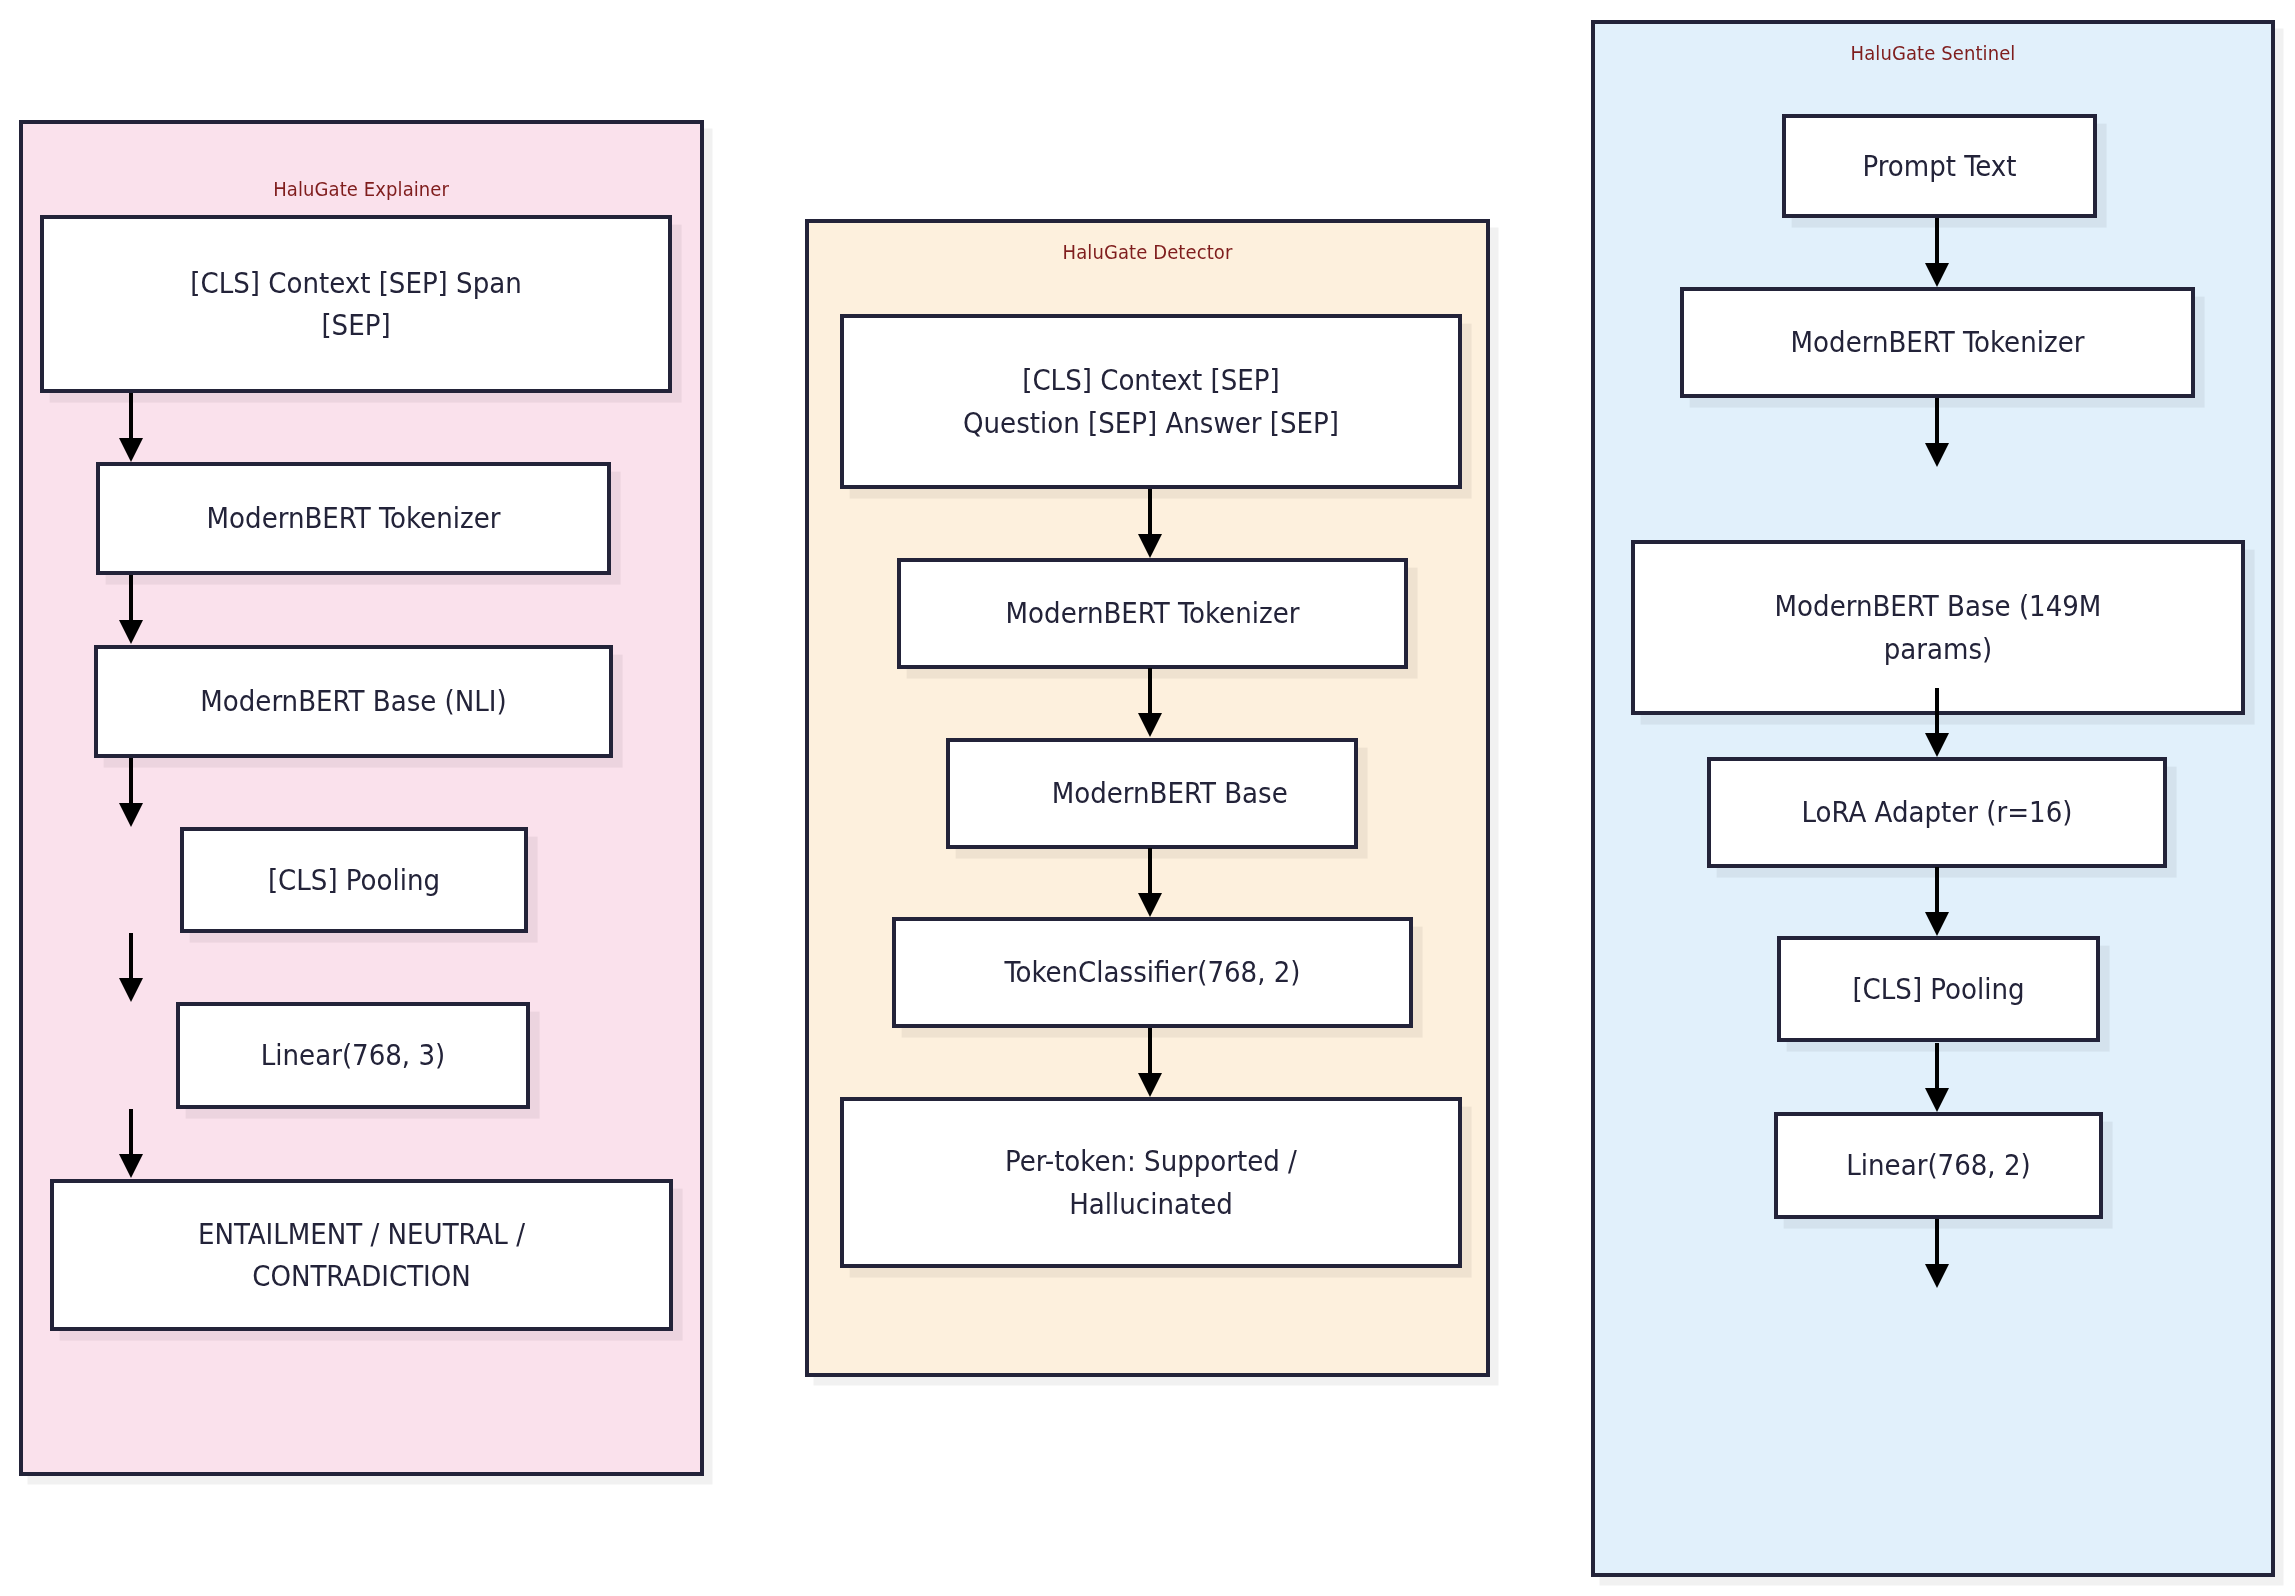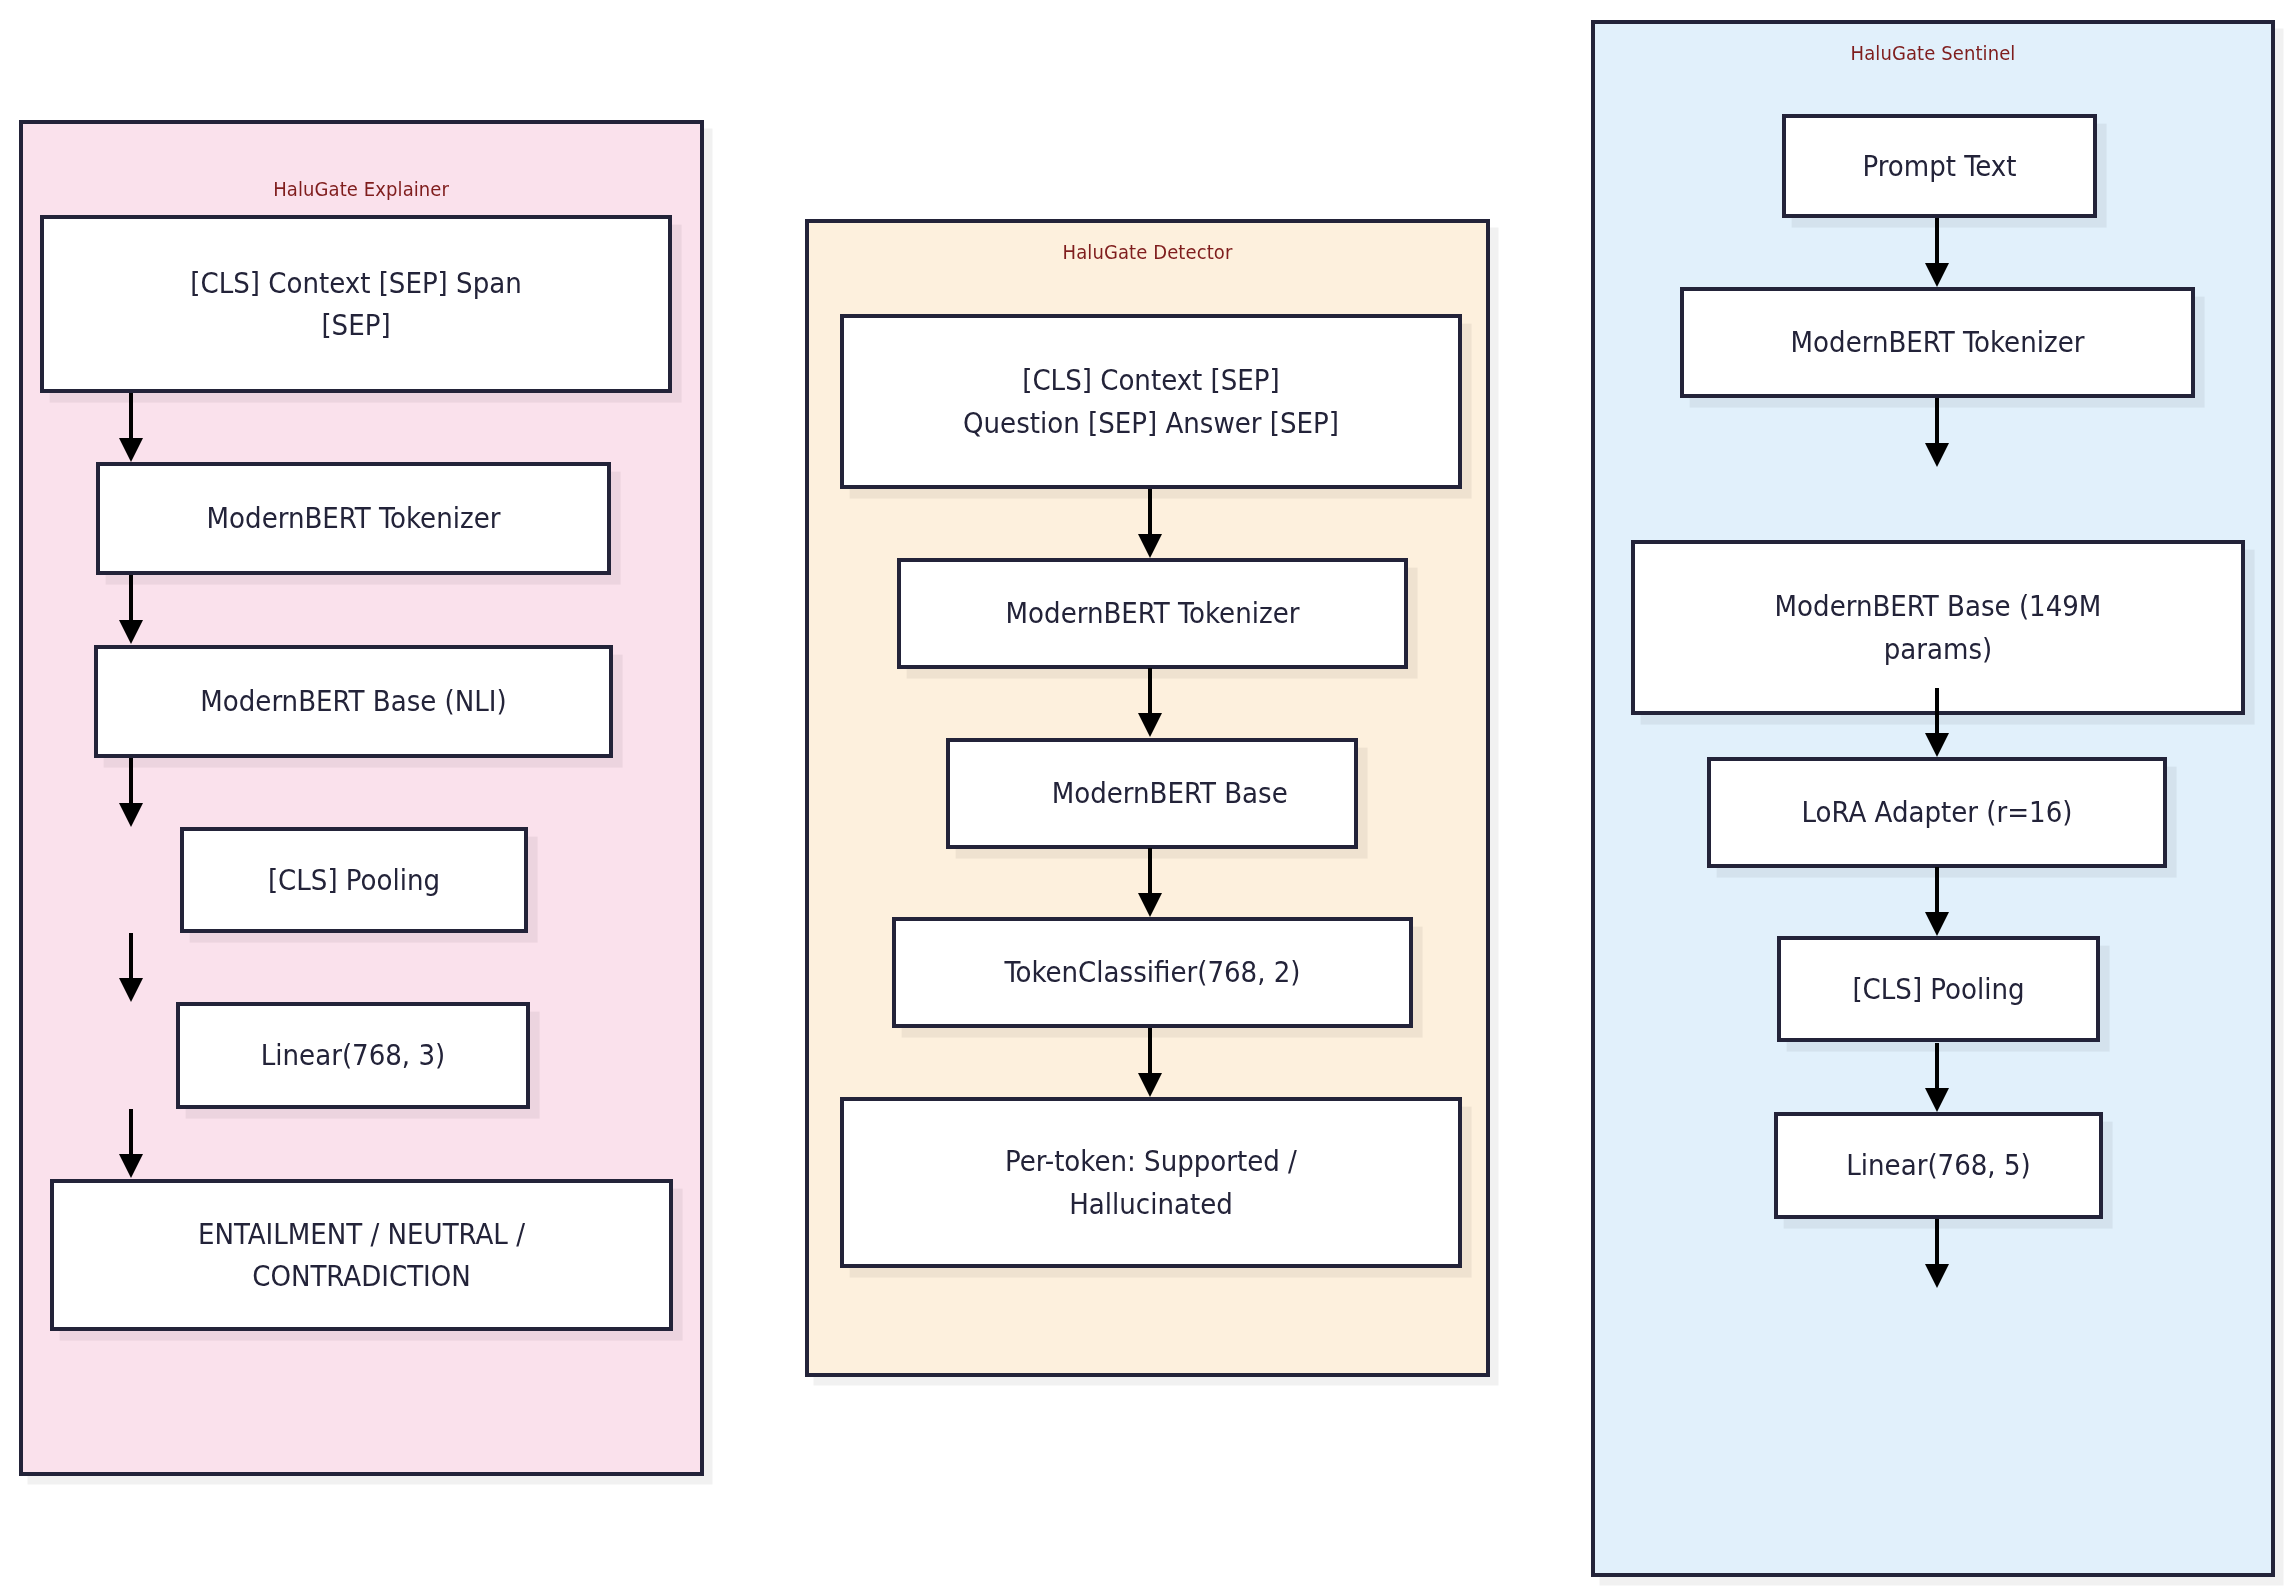--- a/index.html
+++ b/index.html
@@ -221,21 +221,21 @@
     <div class="head" style="top:45px;"></div>
   </div>
 
   <div class="node" style="left:1777px; top:936px; width:323px; height:106px;">[CLS] Pooling</div>
 
   <div class="arrow" style="left:1937px; top:1043px; height:69px;">
     <div class="shaft" style="height:45px;"></div>
     <div class="head" style="top:45px;"></div>
   </div>
 
-  <div class="node" style="left:1774px; top:1112px; width:329px; height:107px;">Linear(768, 5)</div>
+  <div class="node" style="left:1774px; top:1112px; width:329px; height:107px;">Linear(768, 2)</div>
 
   <div class="arrow" style="left:1937px; top:1219px; height:69px;">
     <div class="shaft" style="height:45px;"></div>
     <div class="head" style="top:45px;"></div>
   </div>
 
 
 </div>
 
 

